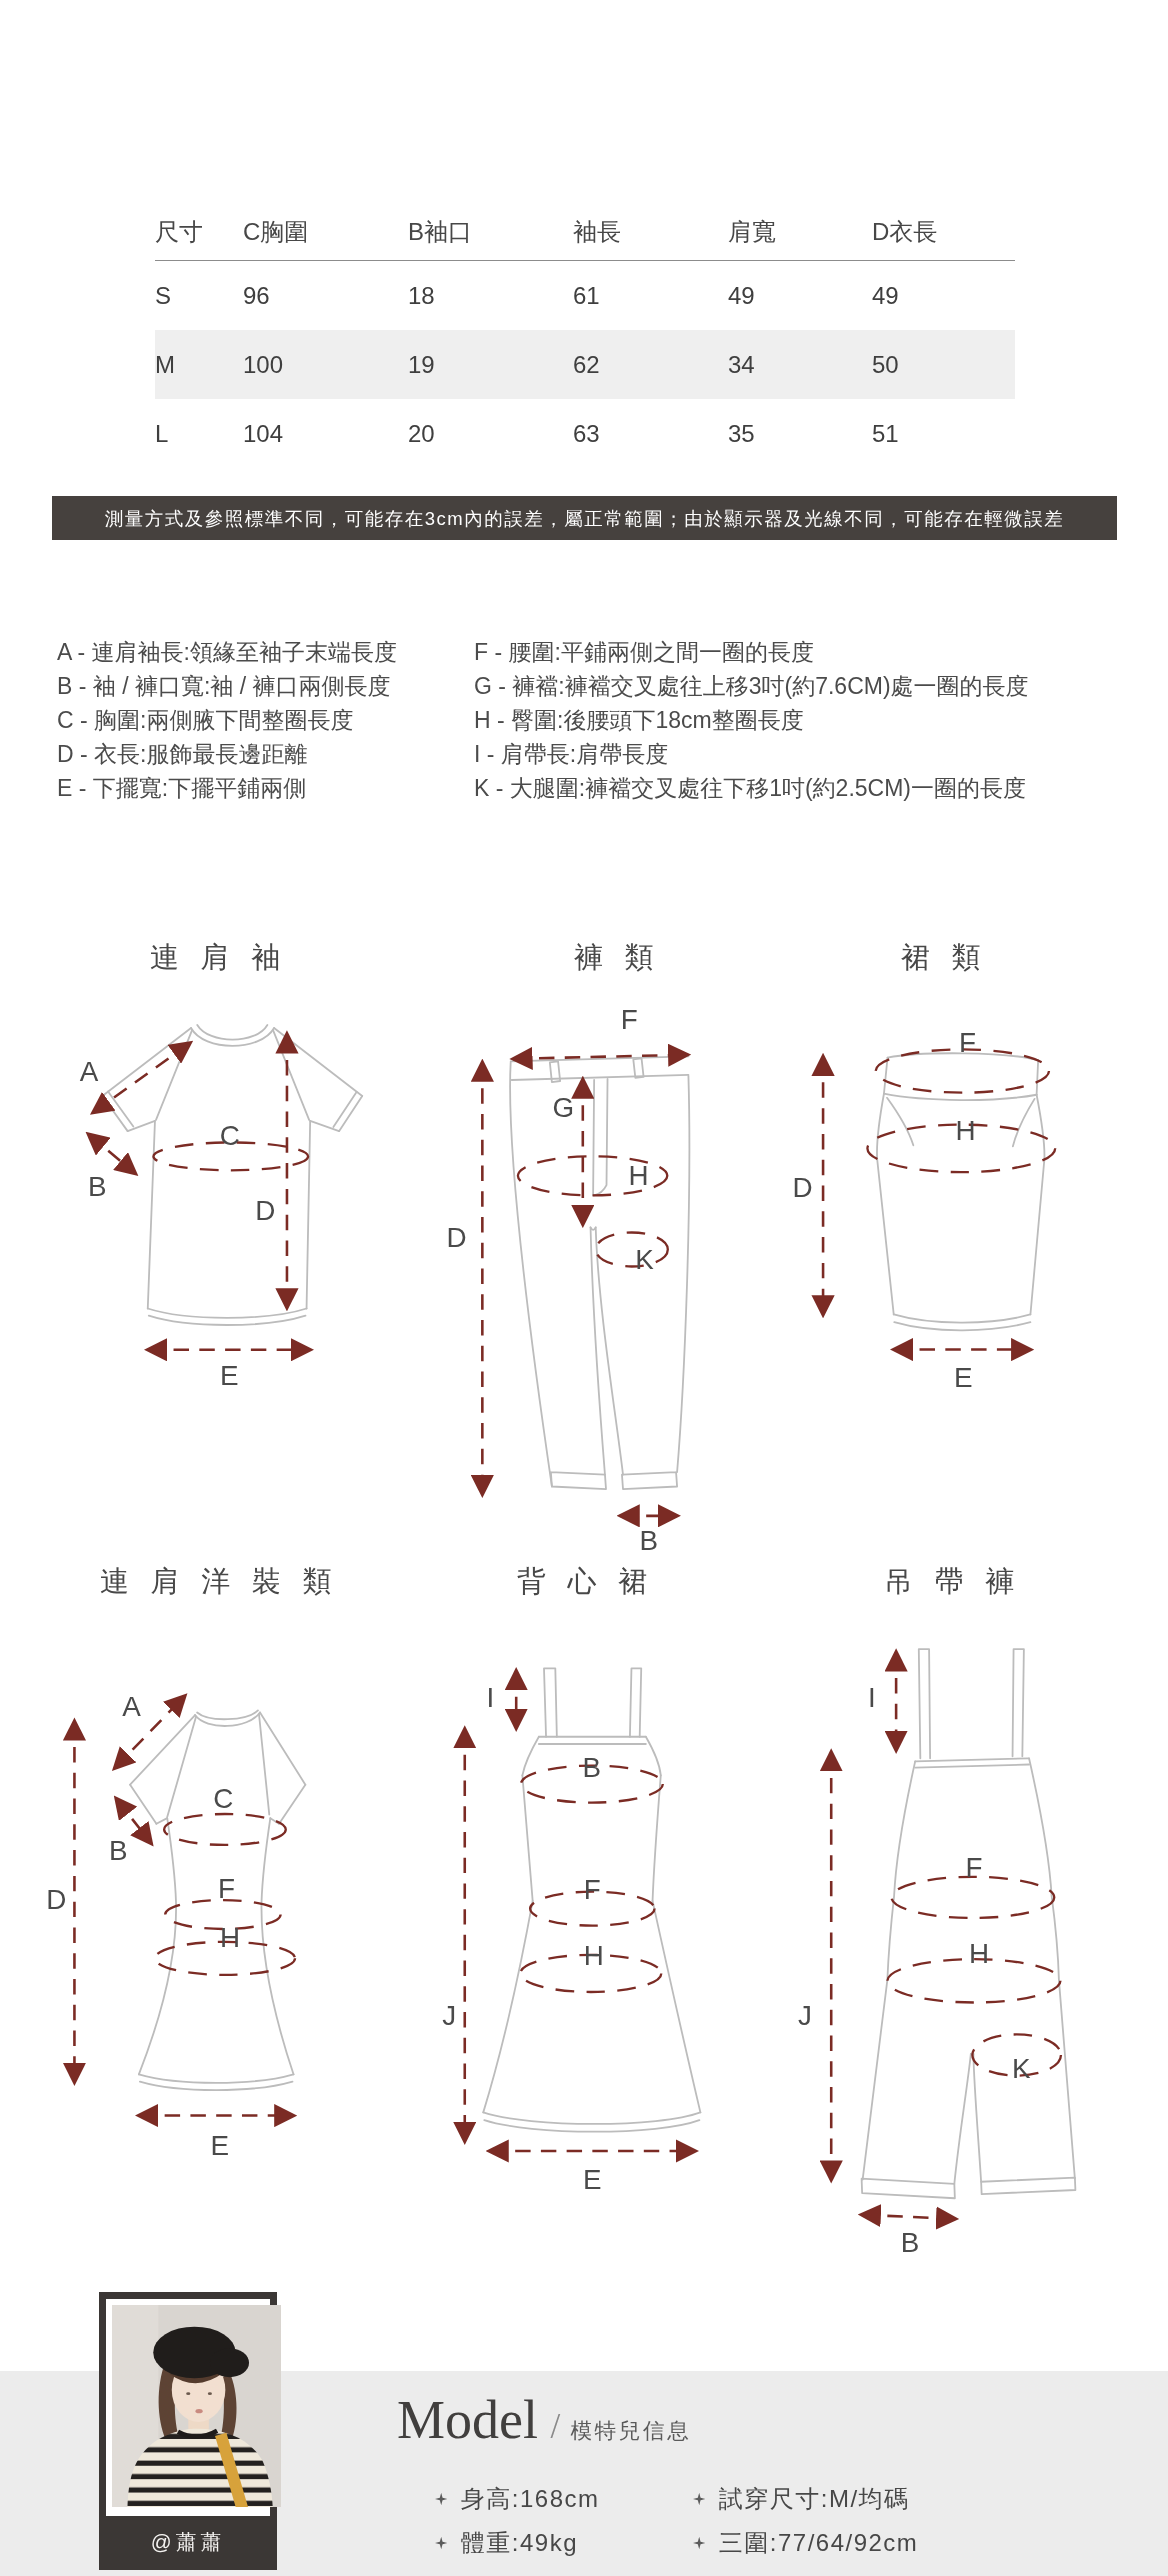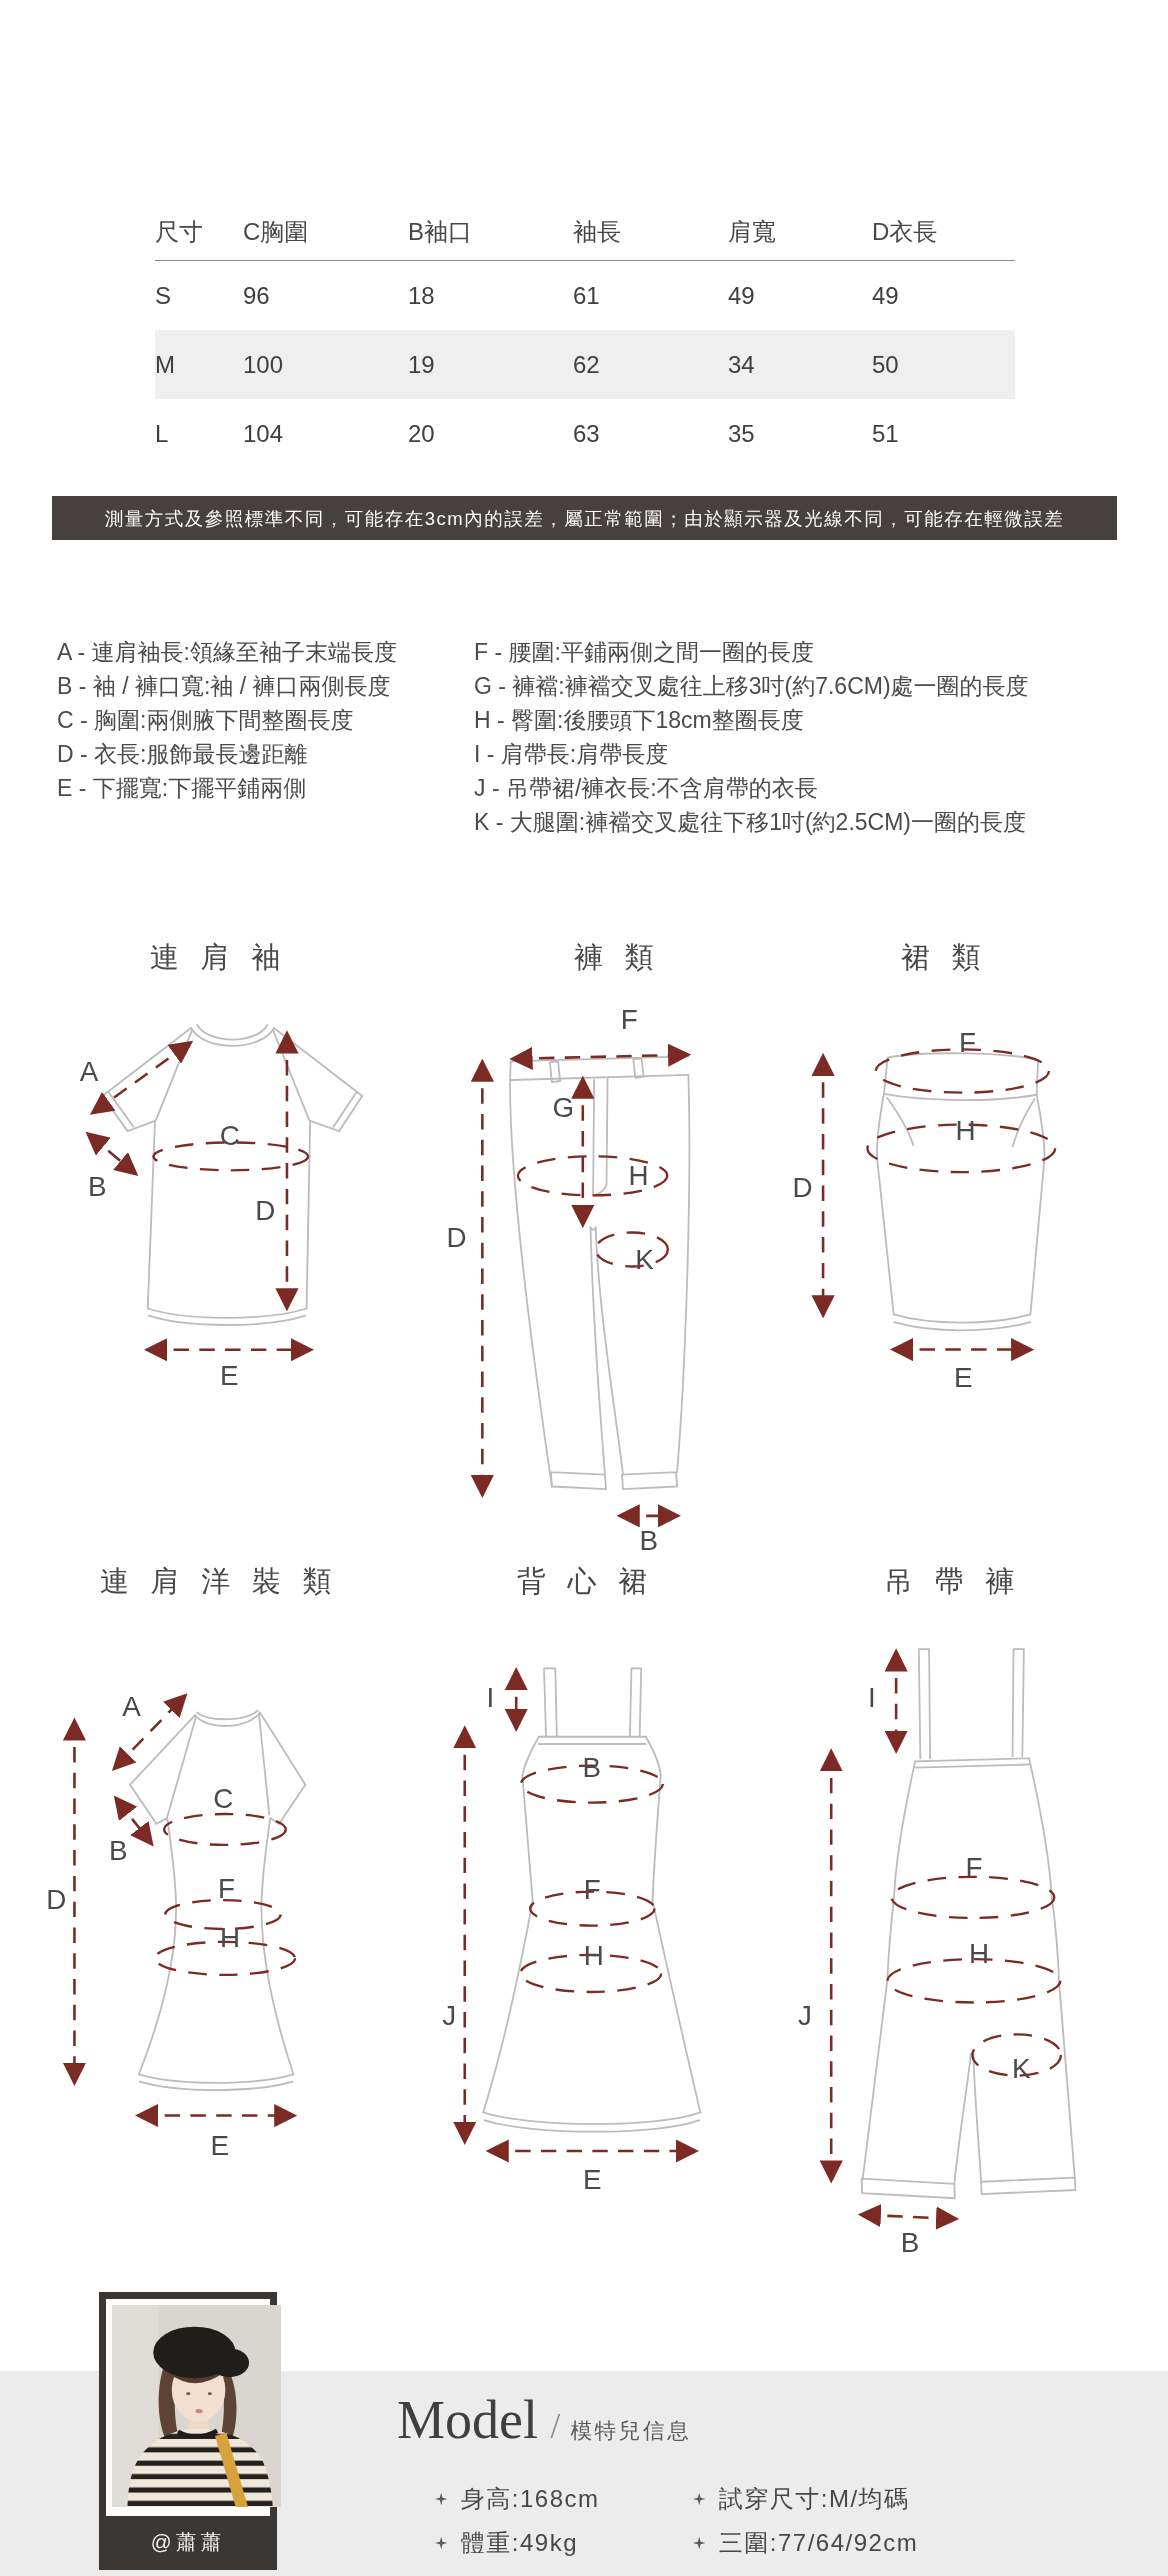--- a/index.html
+++ b/index.html
@@ -116,21 +116,20 @@
     <div>B - 袖 / 褲口寬:袖 / 褲口兩側長度</div>
     <div>C - 胸圍:兩側腋下間整圈長度</div>
     <div>D - 衣長:服飾最長邊距離</div>
     <div>E - 下擺寬:下擺平鋪兩側</div>
   </div>
   <div class="legend-col legend-right">
     <div>F - 腰圍:平鋪兩側之間一圈的長度</div>
     <div>G - 褲襠:褲襠交叉處往上移3吋(約7.6CM)處一圈的長度</div>
     <div>H - 臀圍:後腰頭下18cm整圈長度</div>
     <div>I - 肩帶長:肩帶長度</div>
-    <div>J - 吊帶裙/褲衣長:不含肩帶的衣長</div>
     <div>K - 大腿圍:褲襠交叉處往下移1吋(約2.5CM)一圈的長度</div>
   </div>
 
   <div class="dia-title" style="left:150px;top:938px">連肩袖</div>
   <div class="dia-title" style="left:574px;top:938px">褲類</div>
   <div class="dia-title" style="left:901px;top:938px">裙類</div>
   <div class="dia-title" style="left:100px;top:1562px">連肩洋裝類</div>
   <div class="dia-title" style="left:517px;top:1562px">背心裙</div>
   <div class="dia-title" style="left:884px;top:1562px">吊帶褲</div>
 

